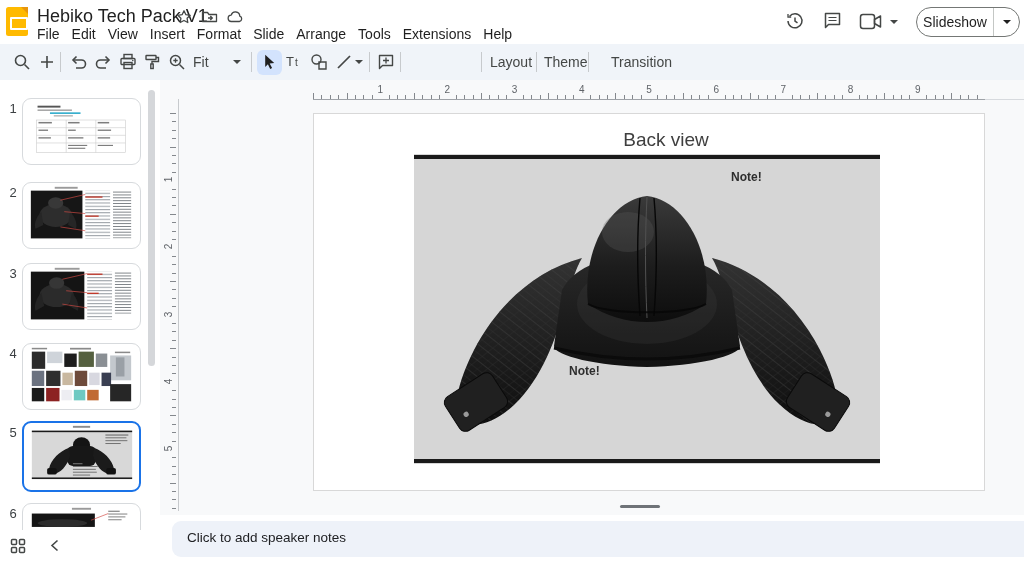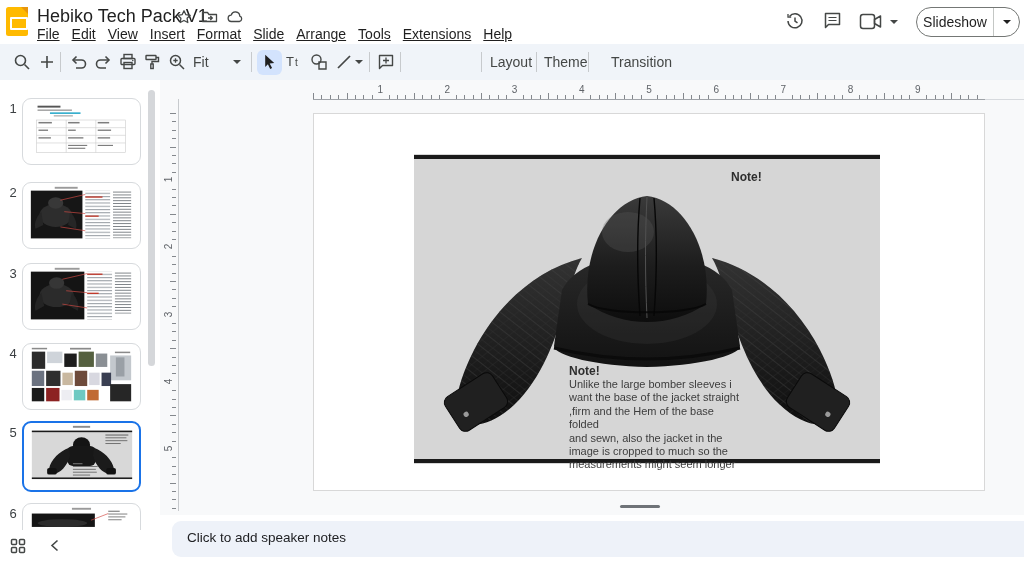--- a/index.html
+++ b/index.html
@@ -10,21 +10,21 @@
 
   
   .header{position:absolute;left:0;top:0;width:1024px;height:44px;background:#fff;}
   .logo{position:absolute;left:6px;top:7px;width:22px;height:29px;background:#FFBA00;border-radius:2.5px;}
   .logo .fold{position:absolute;right:0;top:0;width:0;height:0;border-left:7px solid transparent;border-top:7px solid #E8960C;}
   .logo .inner{position:absolute;left:4px;top:10px;width:14px;height:9px;border:2.5px solid #fff;border-radius:1px;}
   .doc-title{position:absolute;left:37px;top:6px;font-size:18px;color:#1f1f1f;white-space:nowrap;}
   .doc-icons{position:absolute;left:176px;top:9px;display:flex;gap:9px;}
   .ic{color:#444746;}
   .menubar{position:absolute;left:31px;top:24px;display:flex;font-size:14px;color:#1f1f1f;}
-  .menu-item{padding:2px 6px;border-radius:4px;cursor:default;text-decoration:underline;}
+  .menu-item{padding:2px 6px;border-radius:4px;cursor:default;}
   .top-right{position:absolute;right:0;top:0;height:44px;}
   .tr-icon{position:absolute;top:11px;}
   .slideshow-btn{position:absolute;left:916px;top:7px;width:104px;height:30px;border:1px solid #747775;
       border-radius:16px;background:#fff;display:flex;align-items:center;box-sizing:border-box;}
   .slideshow-btn .lbl{flex:1;text-align:center;font-size:14px;color:#1f1f1f;}
   .slideshow-btn .sep{width:1px;height:28px;background:#c4c7c5;}
   .slideshow-btn .dd{width:25px;display:flex;justify-content:center;}
   .caret{width:0;height:0;border-left:4px solid transparent;border-right:4px solid transparent;border-top:4px solid #444746;}
 
   
@@ -379,20 +379,21 @@
       <i class="vtick" style="top: 344.4px;"></i>
       <i class="vtick" style="top: 352.8px;"></i>
       <i class="vtick" style="top: 361.2px;"></i>
       <i class="vtick mid" style="top: 369.6px;"></i>
       <i class="vtick" style="top: 378px;"></i>
       <i class="vtick" style="top: 386.4px;"></i>
       <i class="vtick" style="top: 394.8px;"></i>
     </div>
 
   <div class="page">
+    <div class="page-title">Back view</div>
 
     <div class="photo">
       <svg class="abs" viewBox="0 0 466 310" width="466" height="310" aria-hidden="true">
         <defs>
           <linearGradient id="lg-hood" x1="0" y1="0" x2="0" y2="1">
             <stop offset="0" stop-color="#3a3a3a"></stop>
               <stop offset="0.55" stop-color="#1d1d1d"></stop>
               <stop offset="1" stop-color="#0d0d0d"></stop>
           </linearGradient>
           <linearGradient id="lg-body" x1="0" y1="0" x2="0" y2="1">
@@ -442,26 +443,20 @@
         <path d="M233,43 C231,80 231,122 233,164" stroke="#515151" stroke-width="1" fill="none"></path>
         <path d="M174,150 C192,161 274,161 292,150" stroke="#060606" stroke-width="2" fill="none" opacity="0.8"></path>
       </svg>
     </div>
 
     <div class="note note1">
       <div class="nh">Note!</div>
     </div>
     <div class="note note2">
       <div class="nh">Note!</div>
-      <div class="nb">Unlike the large bomber sleeves i
-want the base of the jacket straight
-,firm and the Hem of the base folded
-and sewn,  also the jacket in the
-image is cropped to much so the
-measurements might seem longer</div>
     </div>
   </div>
 
   <div class="notes-handle"></div>
 
   <div class="filmstrip">
 
     <span class="slide-num" style="top:21px;">1</span>
     <div class="thumb" style="top:18px;">
       <svg class="mini" viewBox="0 0 119 67" aria-hidden="true">

